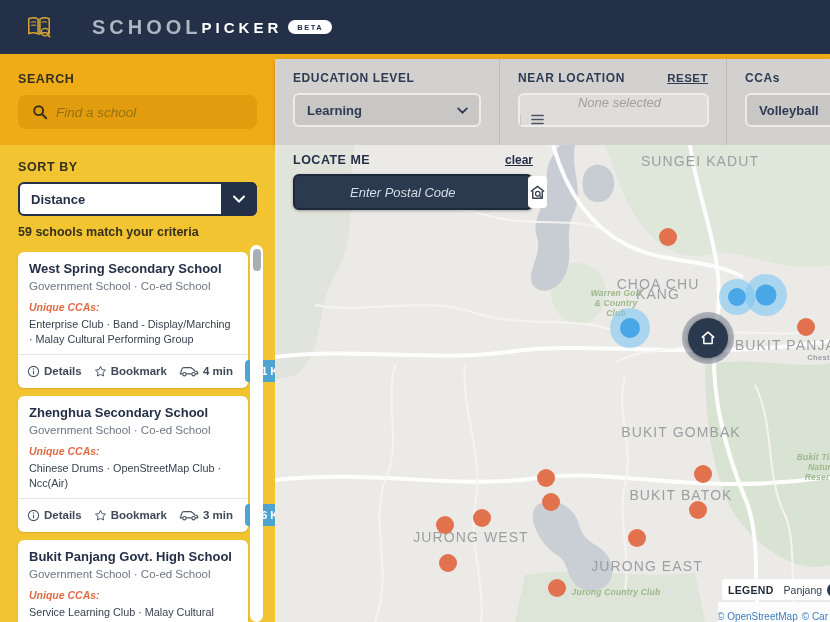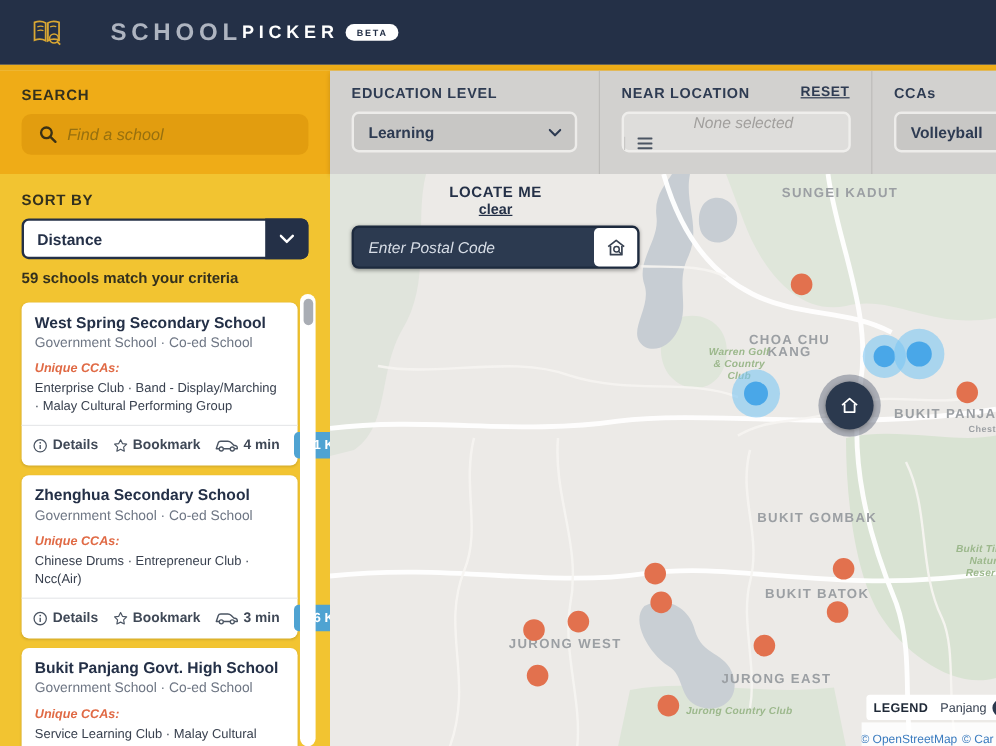--- a/index.html
+++ b/index.html
@@ -43,54 +43,54 @@
   .card-footer { display:flex; align-items:center; border-top:1px solid #e7e8ea; margin:7px -11px 0 -11px; padding:5px 7px 6px 9px; }
   .foot-item { display:flex; align-items:center; gap:4px; font-size:11.5px; font-weight:600; color:#3f4856; margin-right:12px; cursor:pointer; white-space:nowrap; }
   .foot-item svg { width:13px; height:13px; color:#4b5563; }
   .foot-item.car svg { width:20px; height:12px; }
   .km-badge { margin-left:auto; background:#4fa3d2; color:#ffffff; font-size:11px; font-weight:700; border-radius:4px; padding:5px 7px; white-space:nowrap; }
 
   
   .filterbar { position:absolute; left:275px; top:59px; width:555px; height:86px; background:#d2d1cf; box-shadow:0 2px 4px rgba(0,0,0,0.18); display:flex; }
   .filter-sec { padding:12px 18px 0 18px; position:relative; }
   .filter-sec + .filter-sec { border-left:1px solid #bdbcba; }
-  .f-label-row { display:flex; justify-content:space-between; }
+  .f-label-row { display:flex; align-items:center; justify-content:space-between; }
   .f-label { font-size:12px; font-weight:800; color:#2e3b52; letter-spacing:0.6px; }
   .reset-link { font-size:11.5px; font-weight:800; color:#2e3b52; letter-spacing:0.5px; text-decoration:underline; cursor:pointer; }
   .f-select { margin-top:8px; height:34px; background:#c8c7c5; border:2px solid #edecea; border-radius:6px; display:flex; align-items:center; cursor:pointer; }
   .f-select .val { font-size:13px; font-weight:600; color:#2e3b52; padding-left:12px; flex:1; }
   .f-select .chev { width:34px; display:flex; align-items:center; justify-content:center; color:#2e3b52; }
   .f-select .chev svg { width:11px; height:7px; }
   .f-input { margin-top:8px; height:34px; background:#dedddb; border:2px solid #efeeec; border-radius:6px; display:flex; align-items:center; cursor:text;flex-direction:column; }
   .f-input .ph { flex:1; font-size:13px; font-style:italic; color:#a19f9d; padding-left:12px; }
   .f-input .burger { width:34px; align-self:stretch; border-left:1px solid #c9c8c6; display:flex; align-items:center; justify-content:center; color:#4b5563; cursor:pointer; }
   .f-input .burger svg { width:13px; height:11px; }
   .sec-edu { width:225px; } .sec-edu .f-select { width:188px; }
   .sec-loc { width:227px; } .sec-loc .f-input { width:191px; }
   .sec-cca { flex:1; } .sec-cca .f-select { width:140px; }
 
   
   .map { position:absolute; left:275px; top:145px; width:555px; height:477px; background:#eceae7; overflow:hidden; }
   .map svg.basemap { position:absolute; left:0; top:0; }
-  .map-label { position:absolute; transform:translate(-50%,-50%); text-align:center; font-size:11px; font-weight:700; letter-spacing:1.1px; color:#9b9fa3; text-transform:uppercase; line-height:10px; white-space:nowrap; }
+  .map-label { position:absolute; transform:translate(-50%,-50%); text-align:center; font-size:14px; font-weight:400; letter-spacing:1.1px; color:#9b9fa3; text-transform:uppercase; line-height:10px; white-space:nowrap; }
   .map-label.nature { color:#9cb88c; font-weight:600; letter-spacing:0.2px; text-transform:none; font-style:italic; font-size:8.5px; }
   .map-label.small { font-size:7.5px; letter-spacing:0.4px; text-transform:none; font-weight:600; }
   .school-dot { position:absolute; width:18px; height:18px; border-radius:50%; background:#e2714e; transform:translate(-50%,-50%); cursor:pointer; }
   .cluster { position:absolute; border-radius:50%; background:rgba(125,198,243,0.6); transform:translate(-50%,-50%); cursor:pointer; }
   .cluster .core { position:absolute; left:50%; top:50%; width:50%; height:50%; border-radius:50%; background:#49a7e8; transform:translate(-50%,-50%); }
   .home-marker { position:absolute; width:52px; height:52px; border-radius:50%; background:rgba(90,100,120,0.45); transform:translate(-50%,-50%); display:flex; align-items:center; justify-content:center; cursor:pointer; }
   .home-marker .inner { width:40px; height:40px; border-radius:50%; background:#2b394e; display:flex; align-items:center; justify-content:center; box-shadow:0 1px 4px rgba(0,0,0,0.35); }
   .home-marker svg { width:20px; height:20px; }
 
   
   .locate { position:absolute; left:18px; top:8px; width:240px; }
-  .locate-row { display:flex; align-items:center; justify-content:space-between;flex-direction:column; }
+  .locate-row { display:flex; align-items:flex-start; justify-content:space-between; }
   .locate-label { font-size:12.5px; font-weight:800; color:#243047; letter-spacing:0.5px; }
   .clear-link { font-size:12px; font-weight:800; color:#243047; text-decoration:underline; cursor:pointer; }
-  .postal-box { margin-top:7px; height:36px; background:#2c3a50; border:2px solid #1d2a3e; border-radius:6px; display:flex; align-items:center; box-shadow:0 1px 3px rgba(0,0,0,0.3); }
+  .postal-box { margin-top:7px; height:36px; background:#2c3a50; border:2px solid #1d2a3e; border-radius:6px; display:flex; align-items:center; box-shadow:0 1px 3px rgba(0,0,0,0.3);padding-left:43px; }
   .postal-box input { flex:1; background:transparent; border:none; outline:none; padding-left:12px; font-size:13px; font-style:italic; color:#e5e9ef; font-family:"Liberation Sans", sans-serif; }
   .postal-box input::placeholder { color:#d7dde6; opacity:1; }
   .postal-btn { width:36px; height:32px; margin-right:0px; background:#ffffff; border-radius:4px; display:flex; align-items:center; justify-content:center; cursor:pointer; }
   .postal-btn svg { width:19px; height:19px; }
 
   
   .legend { position:absolute; left:447px; top:434px; width:120px; height:21px; background:#ffffff; border-radius:3px; display:flex; align-items:center; padding:0 6px; gap:5px; }
   .legend-title { font-size:10.5px; font-weight:800; color:#1f2937; letter-spacing:0.3px; }
   .legend-dot { width:10px; height:10px; border-radius:50%; background:#e2714e; }
   .legend-text { font-size:10.5px; color:#374151; }
@@ -178,21 +178,21 @@
             <span>4 min</span>
           </span>
           <span class="km-badge">1.1 KM</span>
         </div>
       </div>
 
       <div class="school-card">
         <div class="card-title">Zhenghua Secondary School</div>
         <div class="card-type">Government School · Co-ed School</div>
         <div class="card-unique">Unique CCAs:</div>
-        <div class="card-ccas">Chinese Drums · Entrepreneur Club · Ncc(Air)</div>
+        <div class="card-ccas">Chinese Drums · OpenStreetMap Club · Ncc(Air)</div>
         <div class="card-footer">
           <span class="foot-item">
             <svg viewBox="0 0 16 16">
                 <circle cx="8" cy="8" r="6.3" fill="none" stroke="currentColor" stroke-width="1.3"></circle>
                 <line x1="8" y1="7.2" x2="8" y2="11.4" stroke="currentColor" stroke-width="1.4"></line>
                 <circle cx="8" cy="4.9" r="0.9" fill="currentColor"></circle>
               </svg>
             <span>Details</span>
           </span>
           <span class="foot-item">

